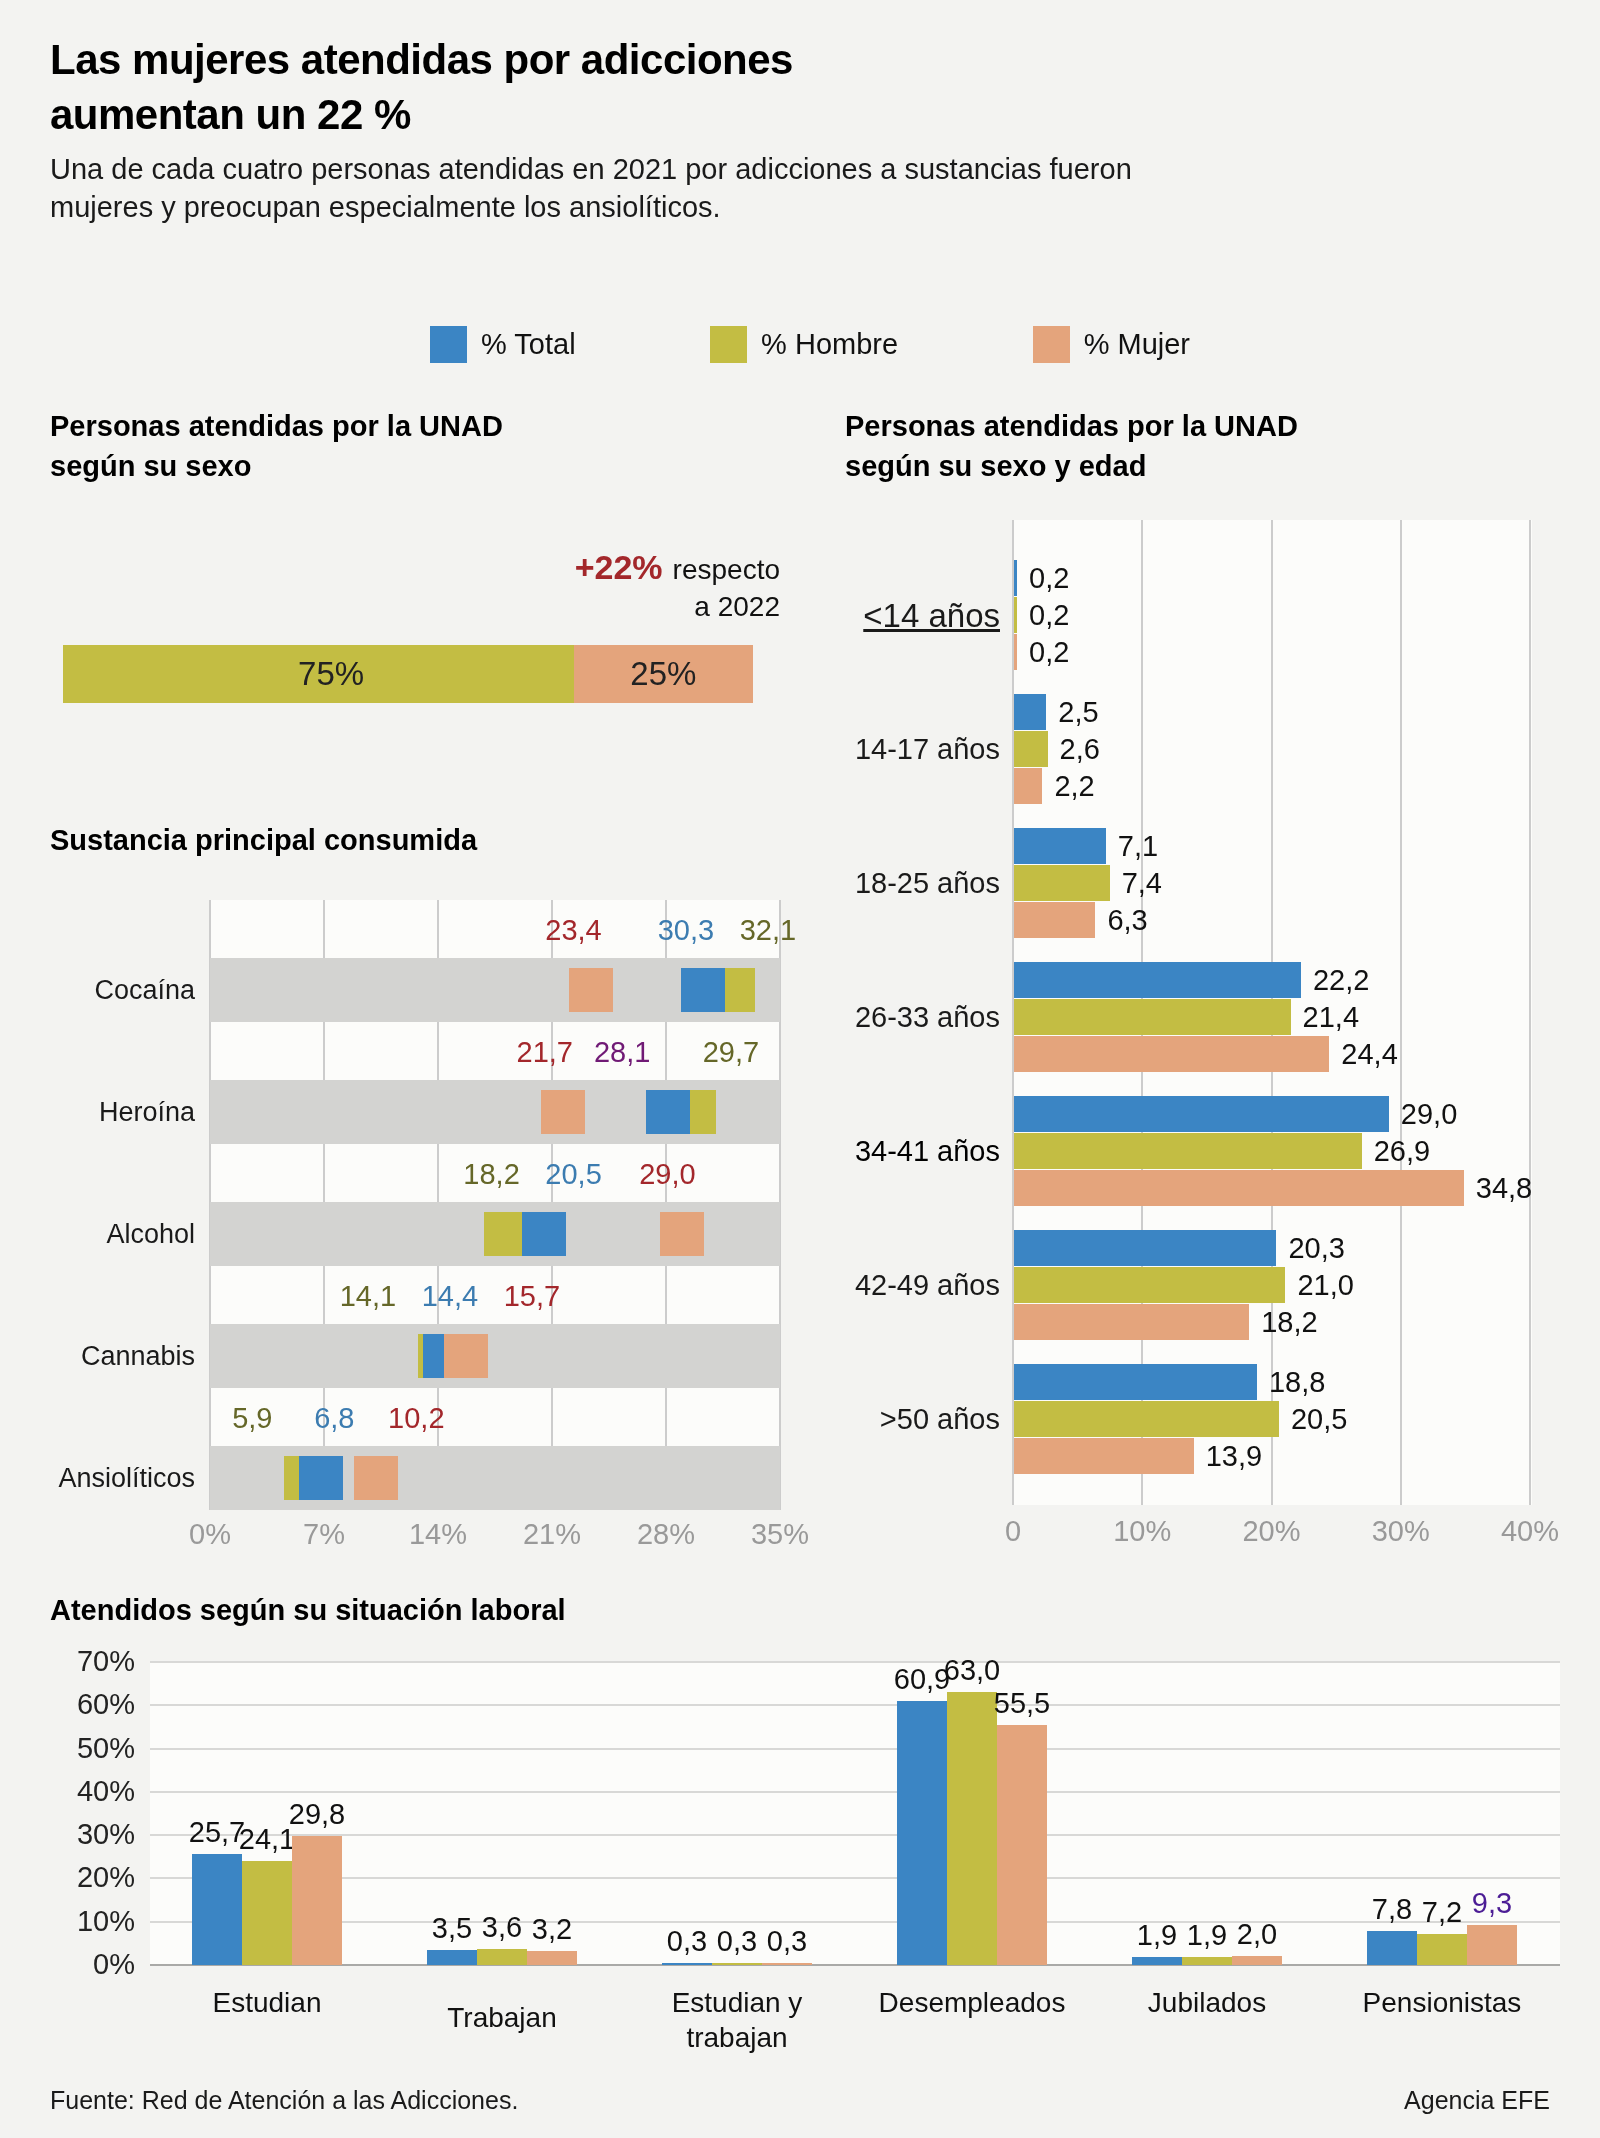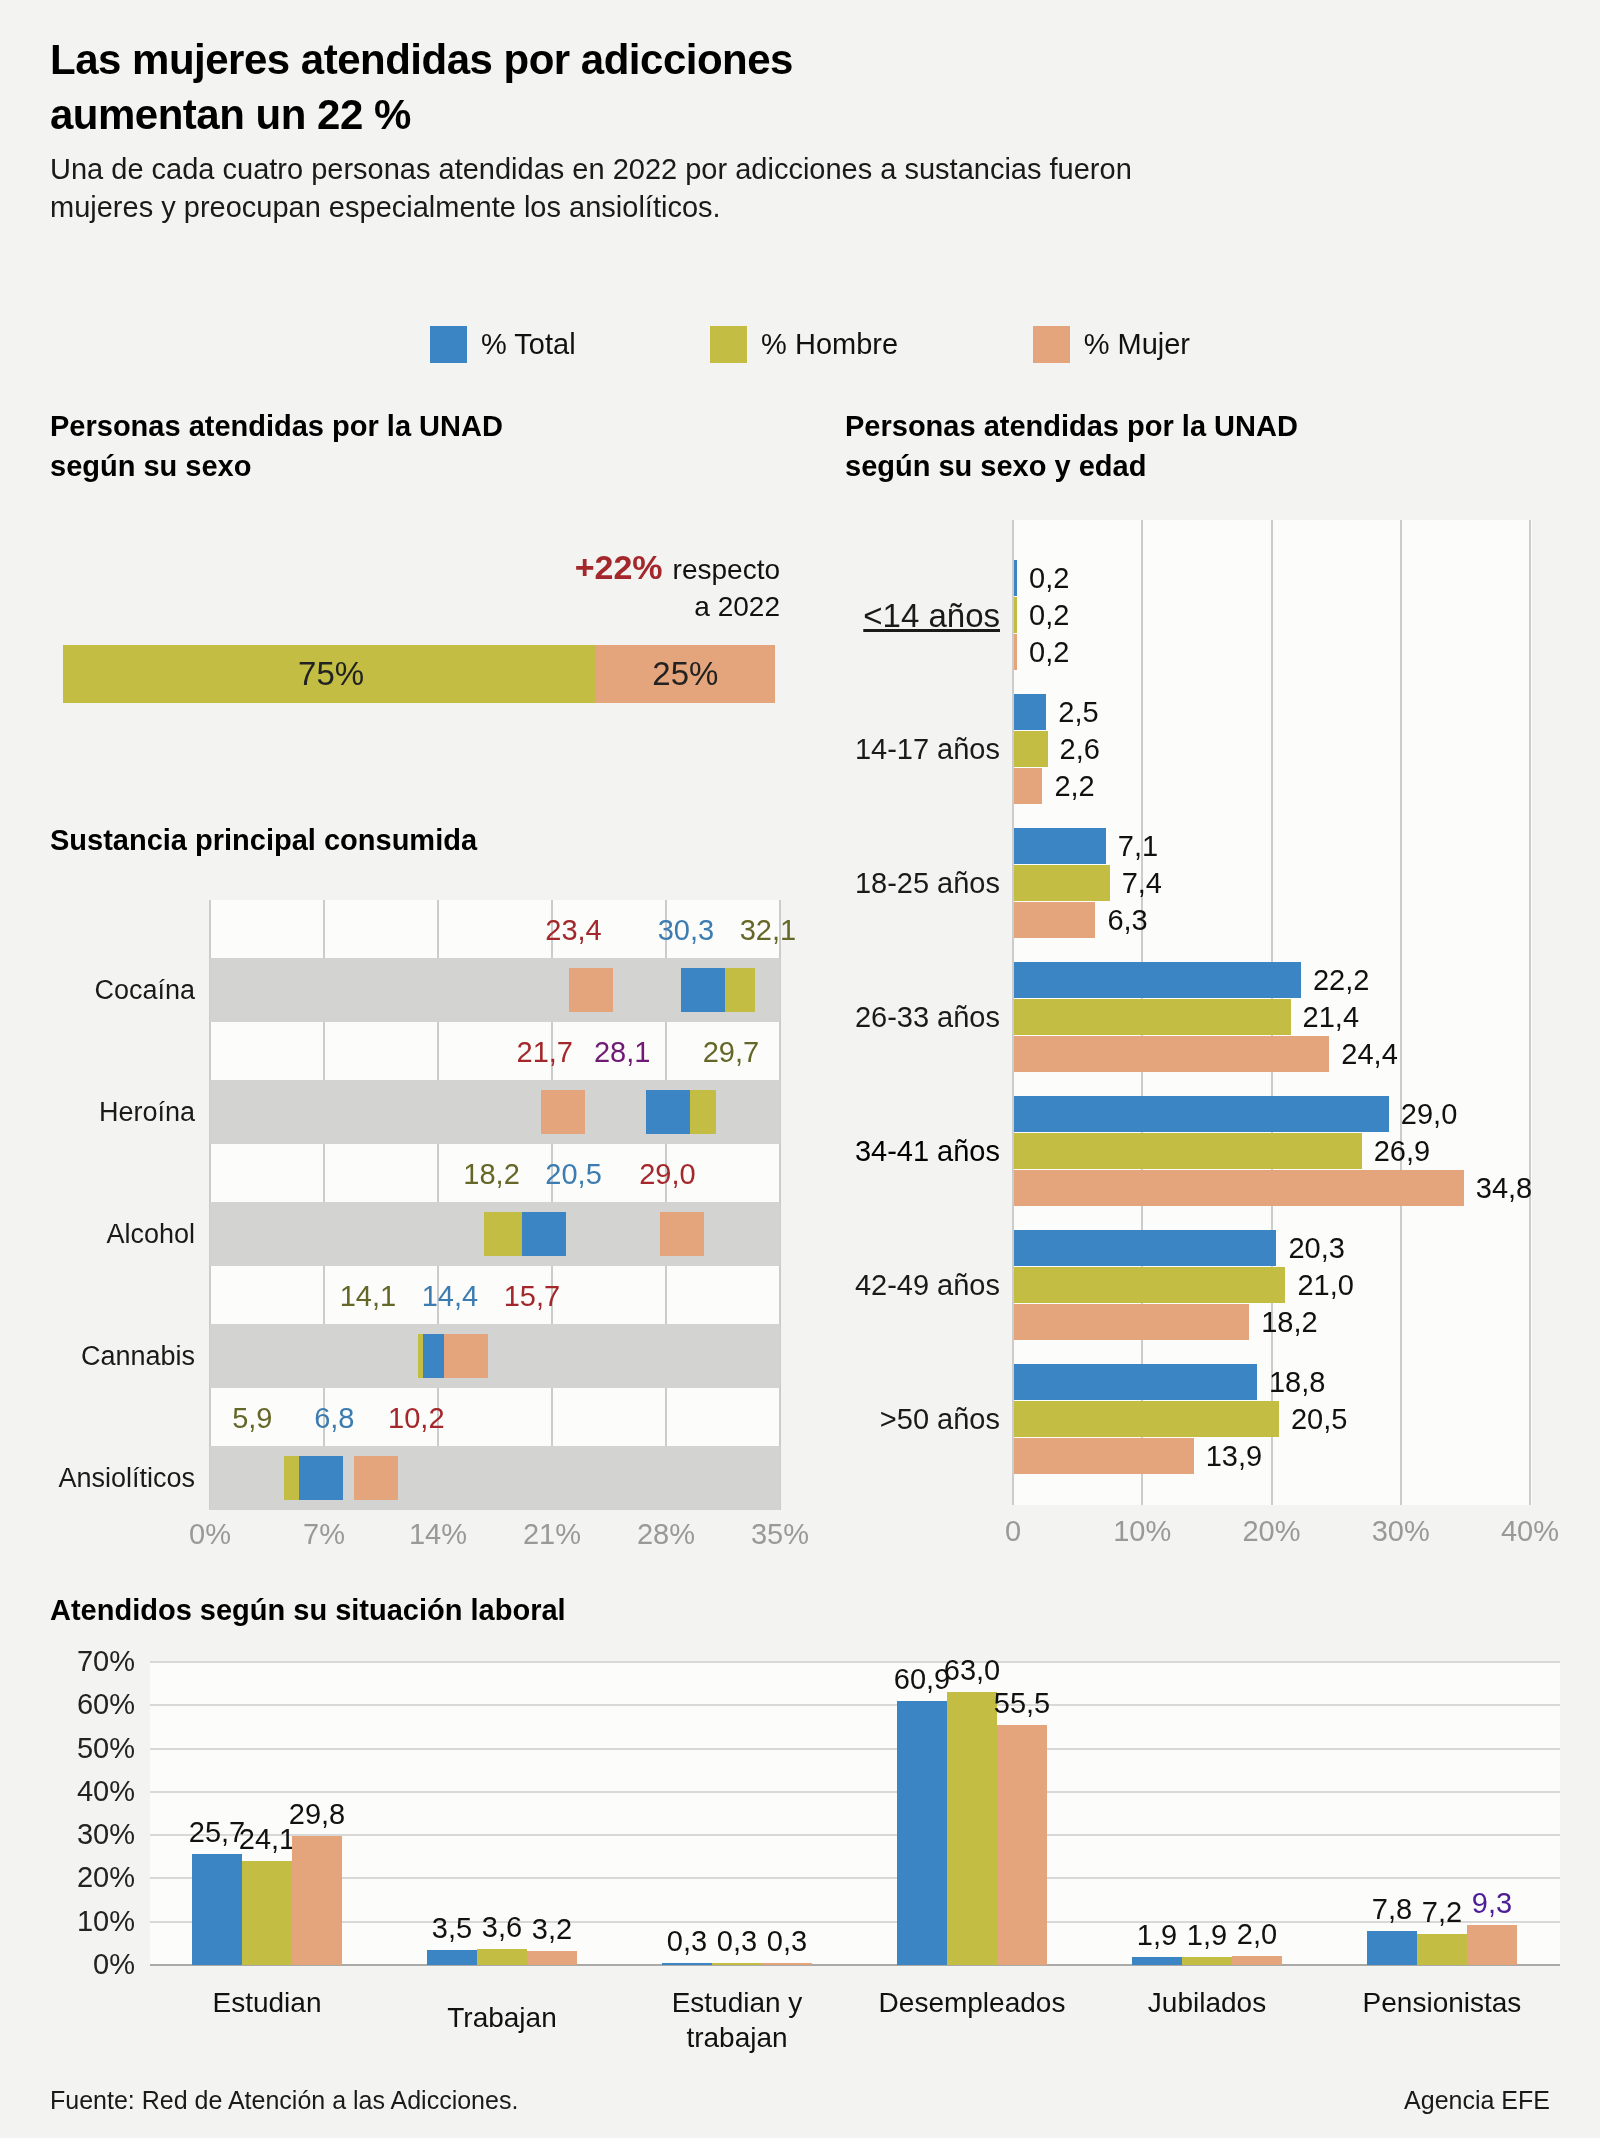--- a/index.html
+++ b/index.html
@@ -26,21 +26,21 @@
 </head>
 <body>
 
 <div class="page">
 
   <div class="abs main-title">
     <div>Las mujeres atendidas por adicciones</div>
     <div>aumentan un 22 %</div>
   </div>
 
-  <div class="abs subtitle">Una de cada cuatro personas atendidas en 2022 por adicciones a sustancias fueron mujeres y preocupan especialmente los ansiolíticos.</div>
+  <div class="abs subtitle">Una de cada cuatro personas atendidas en 2021 por adicciones a sustancias fueron mujeres y preocupan especialmente los ansiolíticos.</div>
 
   <div class="abs legend">
     <div class="legend-item">
       <span class="swatch" style="background: rgb(59, 133, 196);"></span>
       <span class="legend-label">% Total</span>
     </div>
     <div class="legend-item">
       <span class="swatch" style="background: rgb(195, 189, 67);"></span>
       <span class="legend-label">% Hombre</span>
     </div>
@@ -59,21 +59,21 @@
     <div>
       <span class="annot-pct" id="annot-pct" style="color: rgb(163, 39, 43);">+22%</span><span class="annot-rest">respecto</span>
     </div>
     <div class="annot-l2">a 2022</div>
   </div>
 
   <div class="abs" id="sexo-bar" style="left:63px;top:645px;width:715px;height:58px;">
       <div style="position: absolute; left: 0px; top: 0px; width: 536.25px; height: 100%; background: rgb(195, 189, 67); display: flex; align-items: center; justify-content: center;">
         <span class="seg-label">75%</span>
       </div>
-      <div style="position: absolute; left: 533px; top: 0px; width: 178.75px; height: 100%; background: rgb(228, 164, 124); display: flex; align-items: center; justify-content: center;">
+      <div style="position: absolute; left: 511px; top: 0px; width: 178.75px; height: 100%; background: rgb(228, 164, 124); display: flex; align-items: center; justify-content: center;">
         <span class="seg-label">25%</span>
       </div>
     </div>
 
   <div class="abs section-title" style="left:50px;top:820px;width:700px;">
     <div>Sustancia principal consumida</div>
   </div>
 
   <div class="abs" id="chart-sustancia" style="left:50px;top:900px;width:740px;height:660px;">
       <div style="position: absolute; left: 160px; top: 0px; width: 570px; height: 610px; background: rgb(252, 252, 250);"></div>

